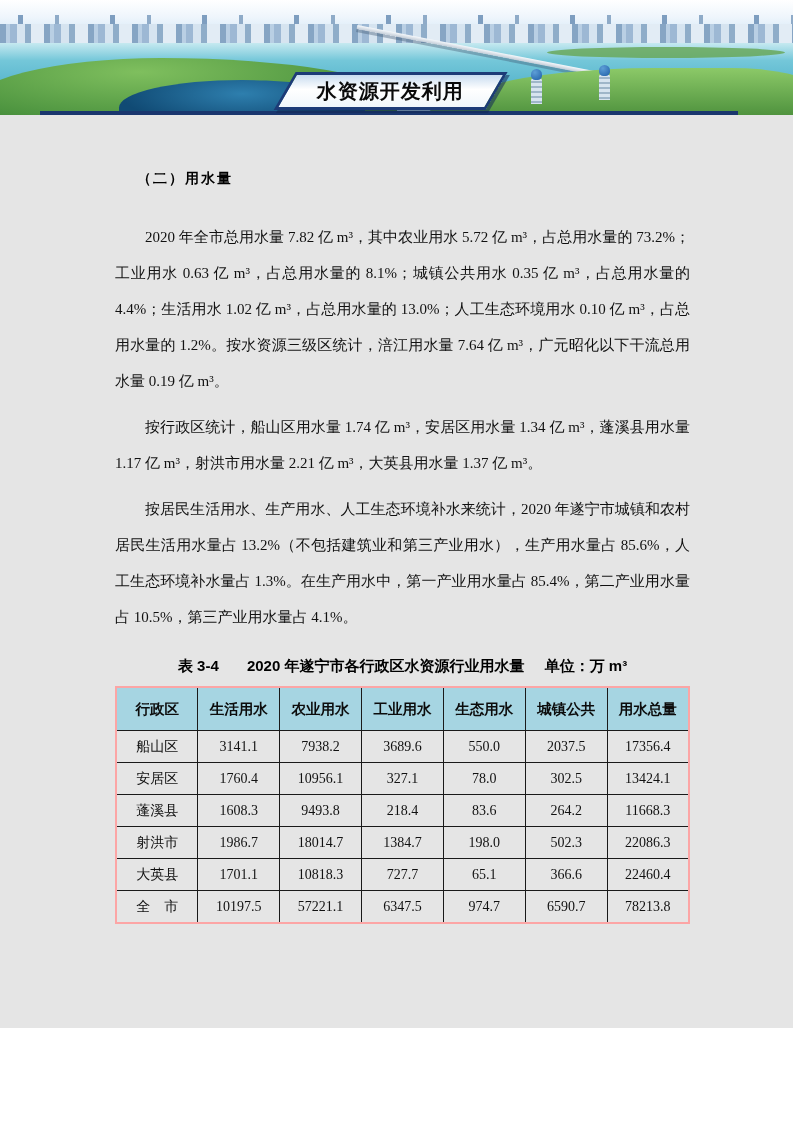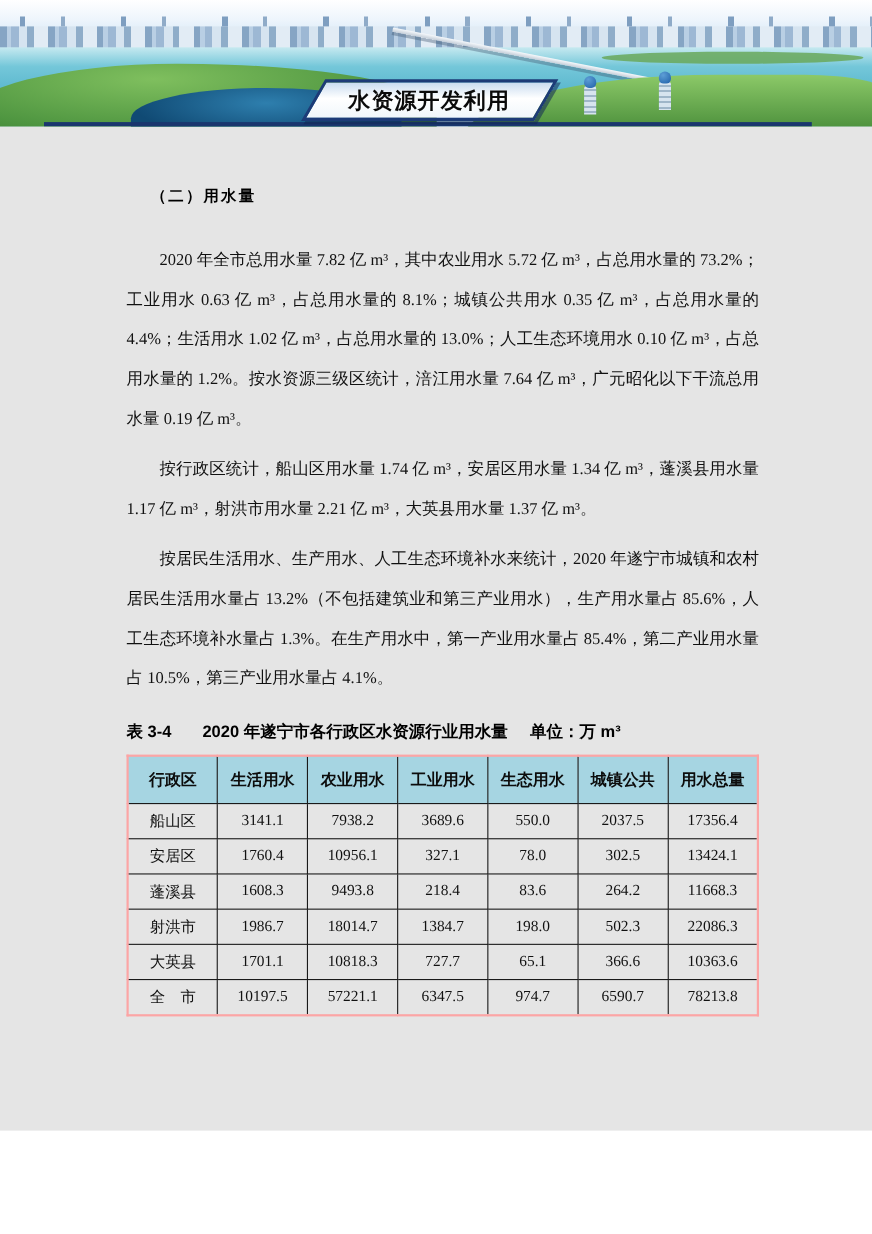--- a/index.html
+++ b/index.html
@@ -35,21 +35,21 @@
     background:linear-gradient(#c9dcf0,#ffffff 45%,#f0f6fb);border:3px solid #1d3b77;box-shadow:4px 3px 0 rgba(18,40,85,.55);}
   .banner-text{position:absolute;top:0;left:0;right:0;bottom:0;display:flex;align-items:center;justify-content:center;
     font-family:"Liberation Sans","DejaVu Sans",sans-serif;font-weight:bold;font-size:20px;color:#0a0a0a;letter-spacing:1px;}
 
   
   .content{padding:0 103px 0 115px;}
   .section-heading{margin:48px 0 26px 22px;font-family:"Liberation Sans","DejaVu Sans",sans-serif;
     font-weight:bold;font-size:14px;line-height:30px;color:#000;letter-spacing:2px;}
   .body-para{margin:0 0 10px 0;font-size:15px;line-height:36px;color:#111;text-indent:2em;text-align:justify;}
 
-  .table-caption{margin:20px 0 9px 0;font-family:"Liberation Sans","DejaVu Sans",sans-serif;
+  .table-caption{margin:20px 0 9px 0;text-align:center;font-family:"Liberation Sans","DejaVu Sans",sans-serif;
     font-weight:bold;font-size:15px;line-height:22px;color:#000;}
   .table-caption .cap-label{margin-right:24px;}
   .table-caption .cap-title{margin-right:16px;}
 
   table.usage{width:575px;border-collapse:collapse;border:2px solid #fca5a5;table-layout:fixed;}
   table.usage th{background:#a6d5e2;height:40px;border:1px solid #1a1a1a;
     font-family:"Liberation Sans","DejaVu Sans",sans-serif;font-weight:600;font-size:14.5px;color:#0c0c0c;}
   table.usage td{height:29px;border:1px solid #1a1a1a;text-align:center;font-size:14px;color:#111;}
 
   .page-number{position:absolute;top:1080px;left:0;width:100%;text-align:center;font-size:15px;color:#000;}
@@ -139,21 +139,21 @@
           <td>502.3</td>
           <td>22086.3</td>
         </tr>
         <tr>
           <td>大英县</td>
           <td>1701.1</td>
           <td>10818.3</td>
           <td>727.7</td>
           <td>65.1</td>
           <td>366.6</td>
-          <td>10363.6</td>
+          <td>22460.4</td>
         </tr>
         <tr>
           <td>全　市</td>
           <td>10197.5</td>
           <td>57221.1</td>
           <td>6347.5</td>
           <td>974.7</td>
           <td>6590.7</td>
           <td>78213.8</td>
         </tr>

